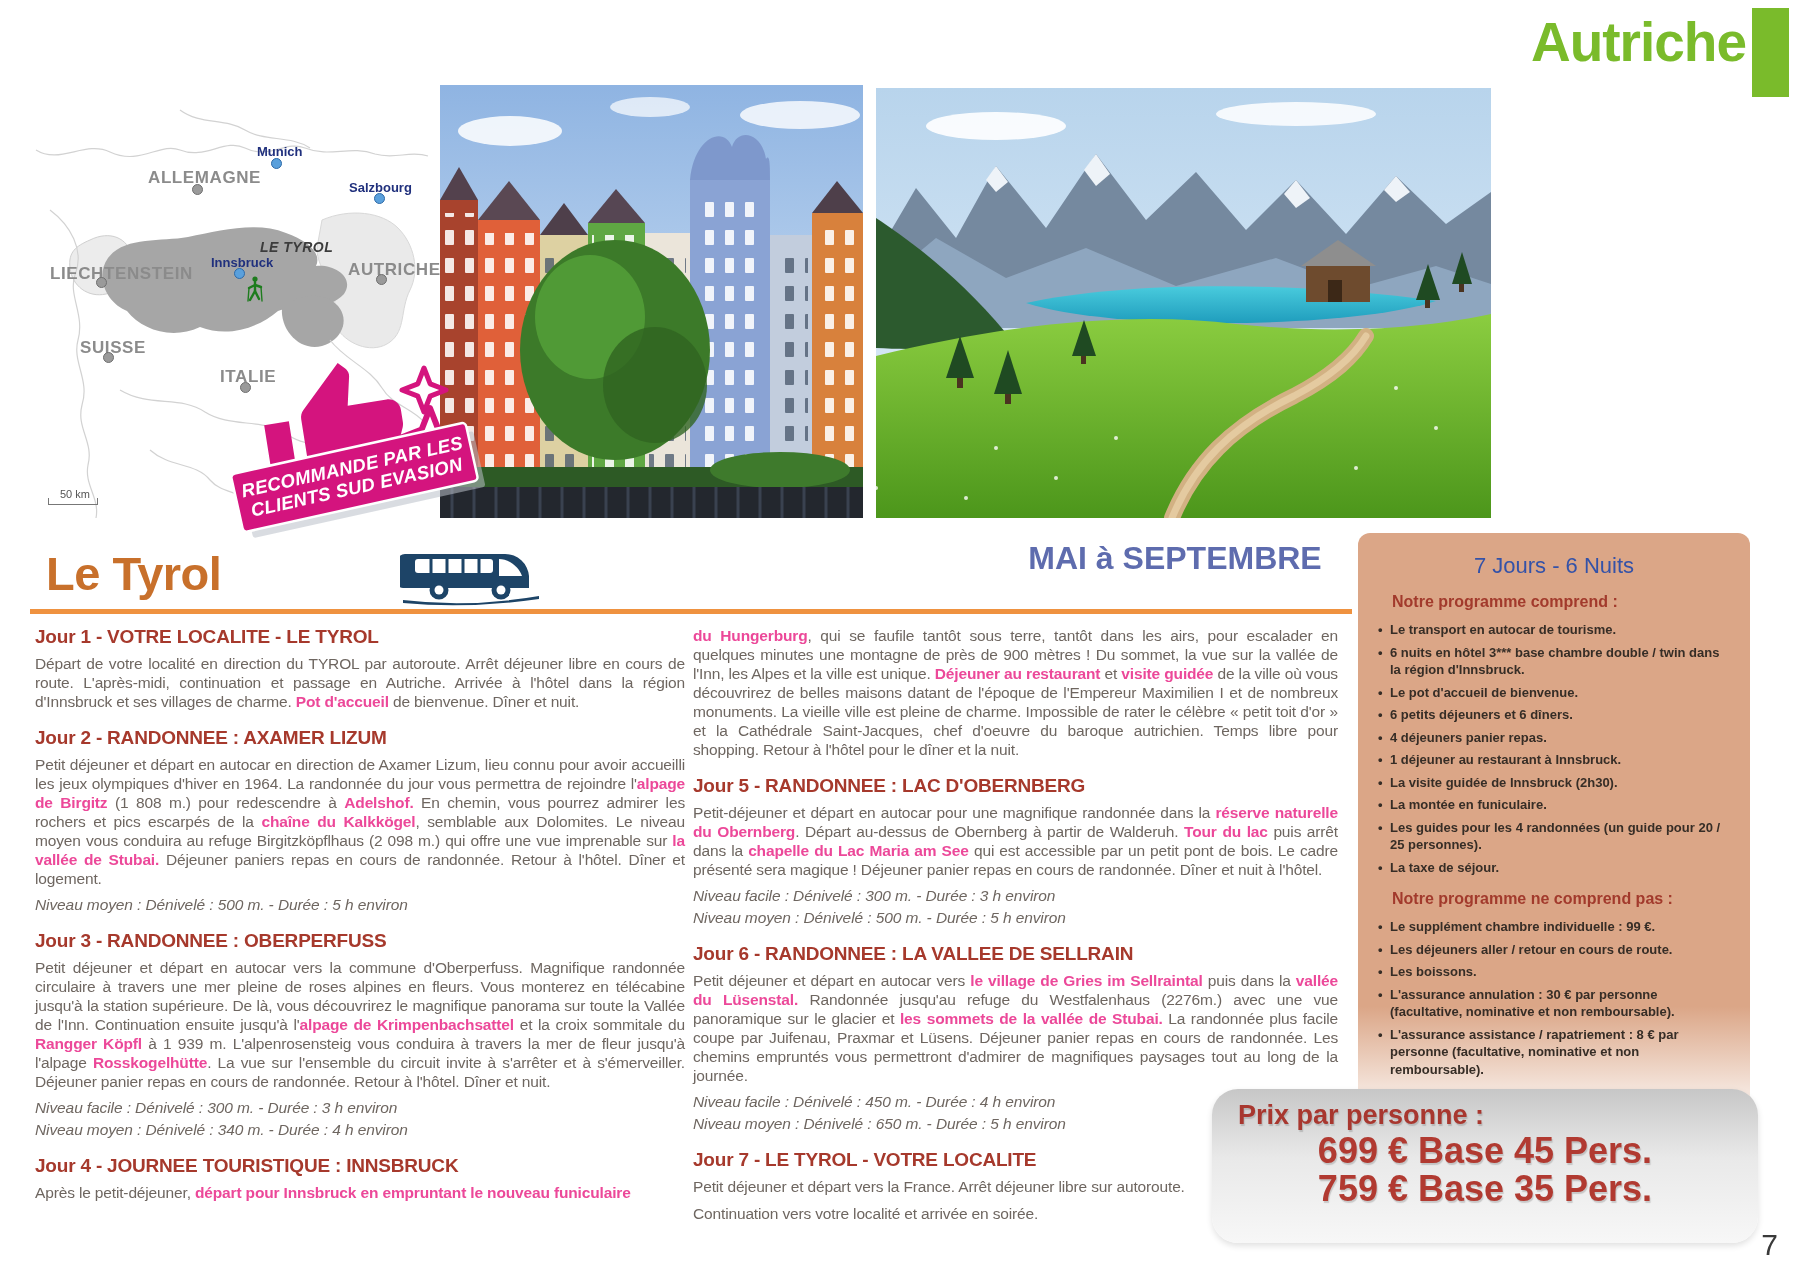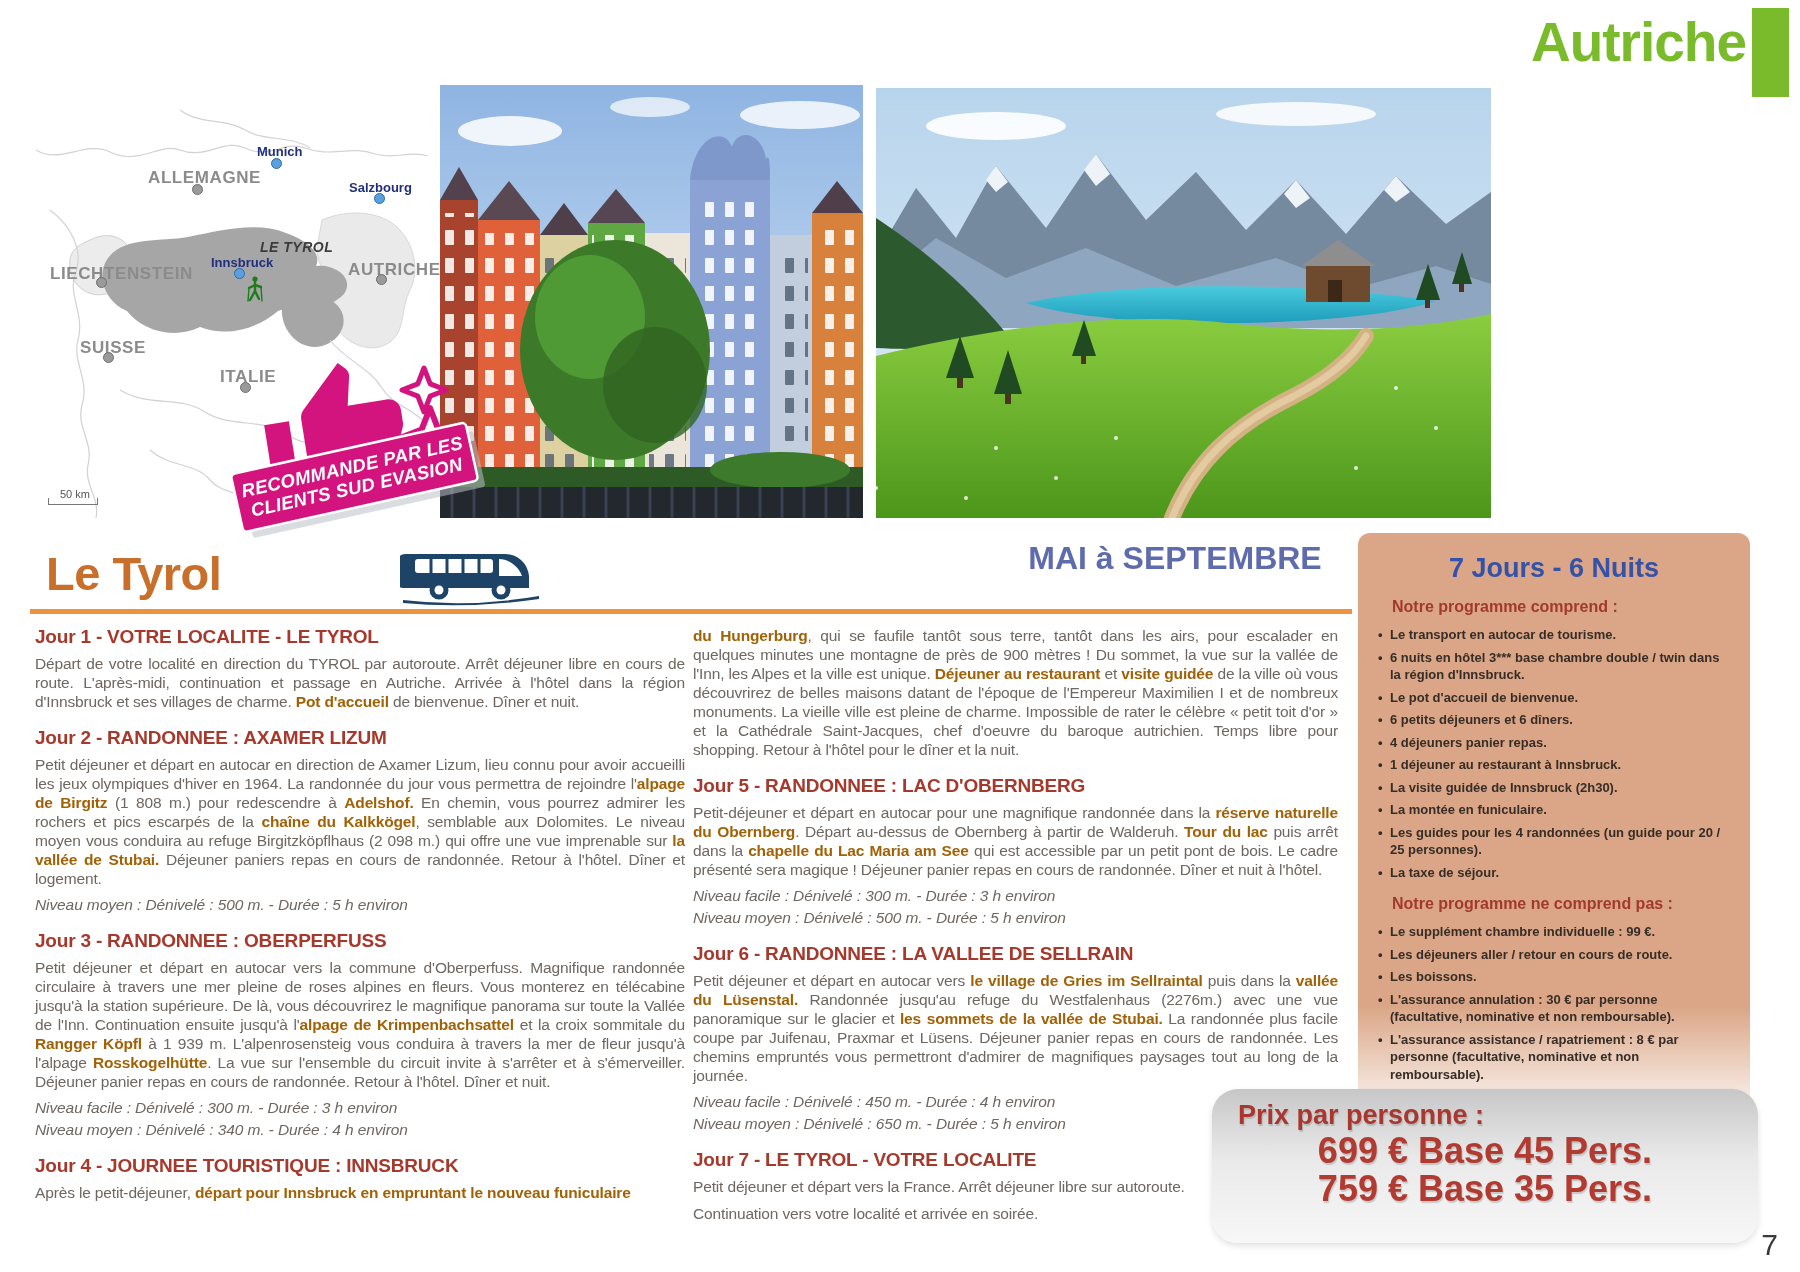--- a/index.html
+++ b/index.html
@@ -49,30 +49,30 @@
       box-shadow:0 0 0 2.5px #fff, 7px 9px 0 rgba(186,192,200,0.55);}
 
   
   .col{position:absolute;top:626px;}
   .col1{left:35px;width:650px;}
   .col2{left:693px;width:645px;}
   .day{margin:0 0 16px 0;}
   .day h3{margin:0 0 6px 0;font-size:19px;font-weight:bold;color:#a6392c;letter-spacing:-0.2px;}
   .day p.body{margin:0;font-size:15.5px;line-height:19px;color:#6e6660;text-align:justify;
       letter-spacing:-0.15px;}
-  .day p.body b{color:#a16207;}
+  .day p.body b{color:#ec4899;}
   .day p.body + p.body{margin-top:8px;}
   .level{margin:8px 0 0 0;font-size:15.5px;font-style:italic;color:#6e6660;letter-spacing:-0.1px;}
   .level + .level{margin-top:4px;}
 
   
   .sidebar{position:absolute;left:1358px;top:533px;width:392px;height:592px;box-sizing:border-box;
       padding:18px 18px 0 18px;border-radius:12px 12px 0 0;
       background:linear-gradient(180deg,#dba687 0%,#dba687 80%,rgba(219,166,135,0) 100%);}
-  .sb-title{text-align:center;font-size:27px;font-weight:bold;color:#3452a8;margin:2px 0 10px 0;}
+  .sb-title{text-align:center;font-size:22px;font-weight:normal;color:#3452a8;margin:2px 0 10px 0;}
   .sb-head{font-size:16px;font-weight:bold;color:#a23a2c;margin:14px 0 10px 16px;}
   .sb-list{list-style:none;margin:0;padding:0;}
   .sb-list li{position:relative;padding-left:14px;margin:0 0 5px 0;
       font-size:13px;line-height:17.5px;font-weight:bold;color:#362d26;}
   .sb-list li::before{content:"•";position:absolute;left:2px;top:0;color:#362d26;}
 
   
   .pricebox{position:absolute;left:1212px;top:1089px;width:546px;height:154px;box-sizing:border-box;
       border-radius:26px;background:linear-gradient(180deg,#c7c7c7 0%,#e9e9e9 45%,#f7f7f7 100%);
       box-shadow:0 3px 6px rgba(0,0,0,0.12);}

